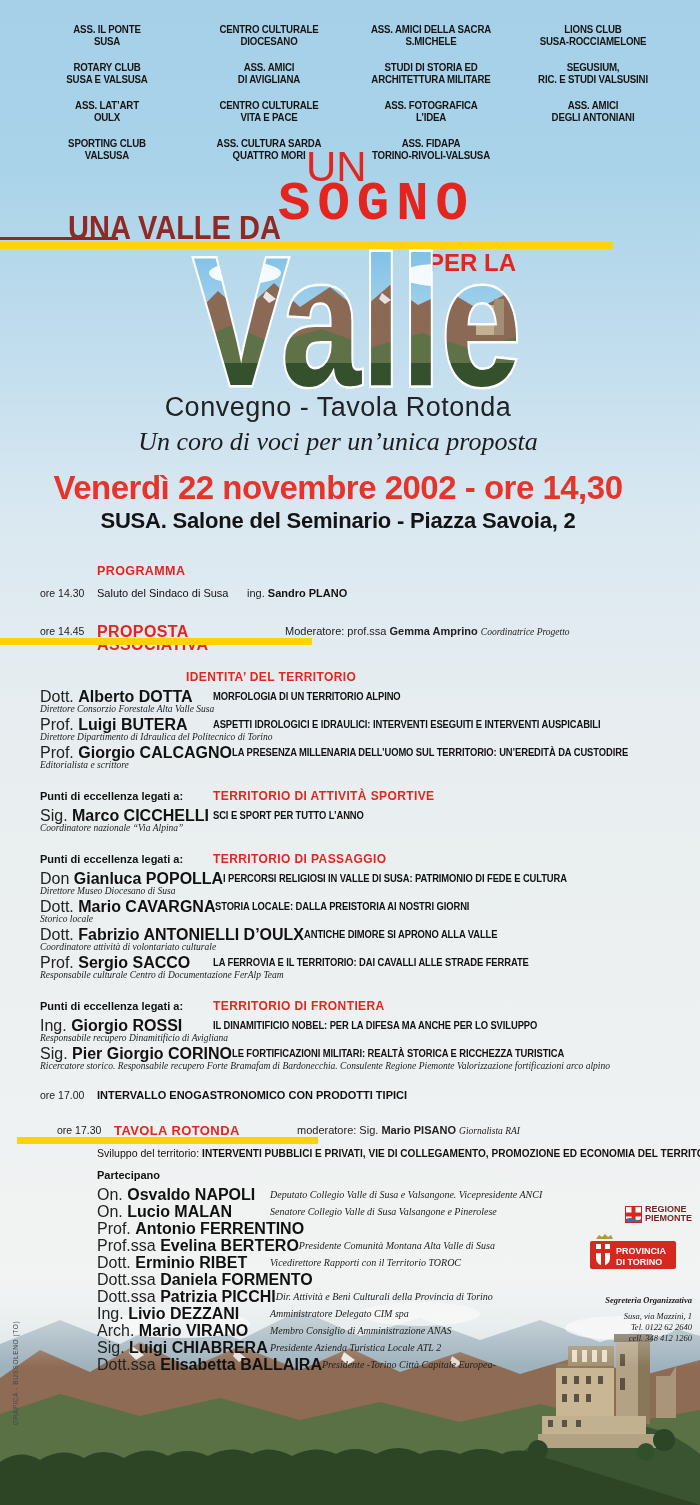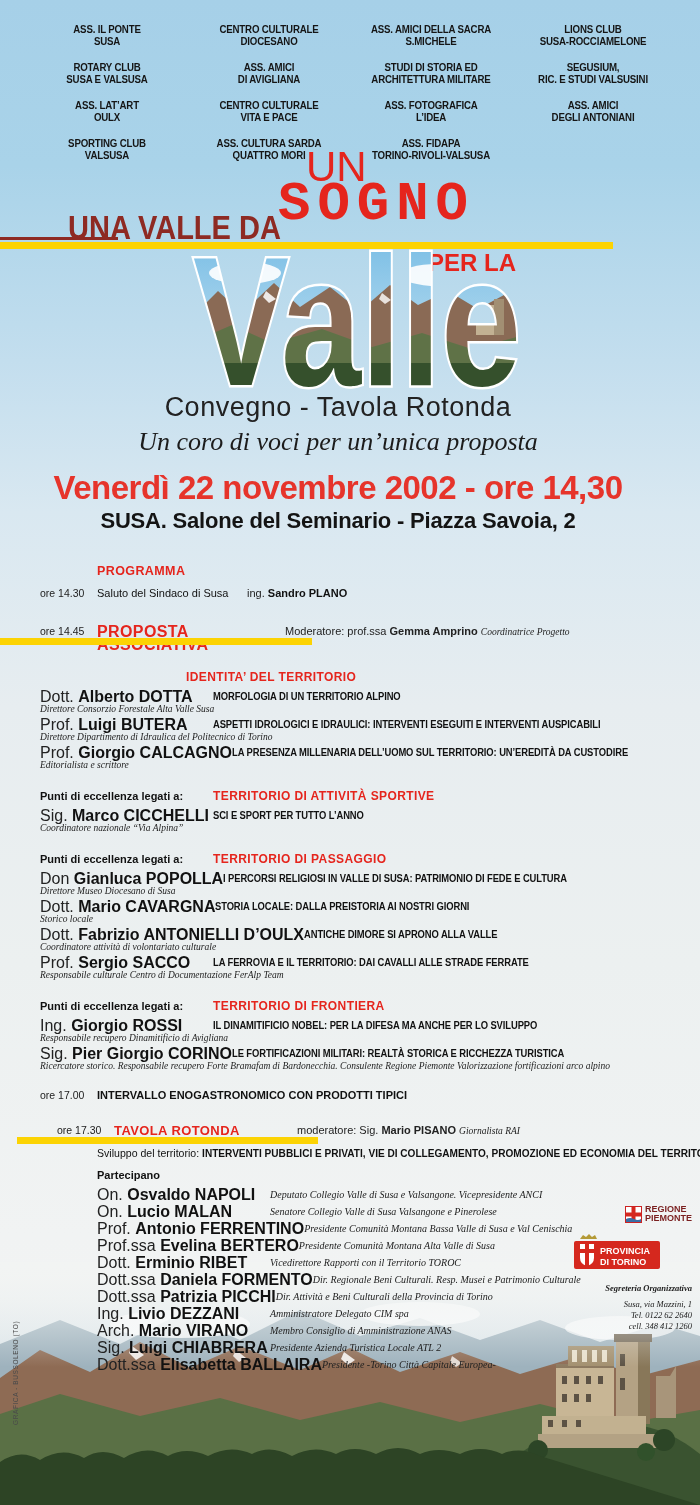--- a/index.html
+++ b/index.html
@@ -62,21 +62,21 @@
   .sviluppo b{font-size:10.5px;}
   .partecipano{margin-top:9px;margin-left:57px;font-weight:bold;}
   .participants{margin-top:4px;margin-left:57px;}
   .party{display:flex;line-height:17px;}
   .party .scell{min-width:173px;}
   .party .prole{font-family:"Liberation Serif",serif;font-style:italic;font-size:10px;color:#222;white-space:nowrap;}
   
   .rightcol{top:1205px;right:8px;width:120px;z-index:4;text-align:right;}
   .logo-row{display:flex;justify-content:flex-end;align-items:center;gap:3px;margin-bottom:10px;}
   .regione-text{color:#7a1f1f;font-weight:bold;font-size:9px;line-height:9px;text-align:left;}
-  .prov-wrap{position:relative;margin-bottom:12px;display:flex;justify-content:flex-start;}
+  .prov-wrap{position:relative;margin-bottom:24px;display:flex;justify-content:center;}
   .secr-title{font-family:"Liberation Serif",serif;font-style:italic;font-weight:bold;font-size:8.5px;color:#222;margin-bottom:6px;}
   .secr-line{font-family:"Liberation Serif",serif;font-style:italic;font-size:8.5px;line-height:11px;color:#222;}
   
   .photo{top:1262px;left:0;z-index:1;}
   .credit{left:12px;top:1265px;height:160px;writing-mode:vertical-rl;transform:rotate(180deg);font-size:6.5px;letter-spacing:0.6px;color:#4a4a4a;z-index:5;}
 </style>
 </head>
 <body>
 
 <div class="poster">
@@ -409,36 +409,34 @@
           <span class="prole">Deputato Collegio Valle di Susa e Valsangone. Vicepresidente ANCI</span>
         </div>
 
         <div class="party">
           <span class="scell"><span class="pfx">On.</span> <b class="sname">Lucio MALAN</b></span>
           <span class="prole">Senatore Collegio Valle di Susa Valsangone e Pinerolese</span>
         </div>
 
         <div class="party">
           <span class="scell"><span class="pfx">Prof.</span> <b class="sname">Antonio FERRENTINO</b></span>
-          <span class="prole">Presidente Comunità Montana Bassa Valle di Susa e Val Cenischia</span>
         </div>
 
         <div class="party">
           <span class="scell"><span class="pfx">Prof.ssa</span> <b class="sname">Evelina BERTERO</b></span>
           <span class="prole">Presidente Comunità Montana Alta Valle di Susa</span>
         </div>
 
         <div class="party">
           <span class="scell"><span class="pfx">Dott.</span> <b class="sname">Erminio RIBET</b></span>
           <span class="prole">Vicedirettore Rapporti con il Territorio TOROC</span>
         </div>
 
         <div class="party">
           <span class="scell"><span class="pfx">Dott.ssa</span> <b class="sname">Daniela FORMENTO</b></span>
-          <span class="prole">Dir. Regionale Beni Culturali. Resp. Musei e Patrimonio Culturale</span>
         </div>
 
         <div class="party">
           <span class="scell"><span class="pfx">Dott.ssa</span> <b class="sname">Patrizia PICCHI</b></span>
           <span class="prole">Dir. Attività e Beni Culturali della Provincia di Torino</span>
         </div>
 
         <div class="party">
           <span class="scell"><span class="pfx">Ing.</span> <b class="sname">Livio DEZZANI</b></span>
           <span class="prole">Amministratore Delegato CIM spa</span>

